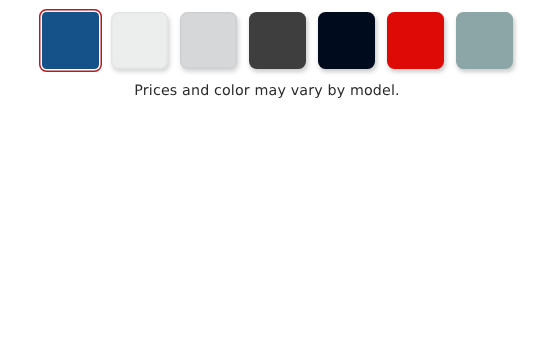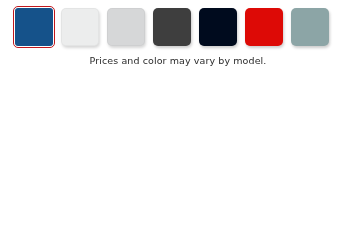--- a/index.html
+++ b/index.html
@@ -14,21 +14,21 @@
     font-family: "DejaVu Sans", "Liberation Sans", sans-serif;
     overflow: hidden;
   }
 
   .swatch-picker {
     width: 356px;
     height: 75px;
     box-sizing: border-box;
     display: flex;
     flex-direction: column;
-    align-items: flex-start;
+    align-items: center;
     background: #ffffff;
   }
 
   .swatch-row {
     display: flex;
     align-items: flex-start;
     padding: 6px 0 0 13px;
     gap: 4px;
   }
 

